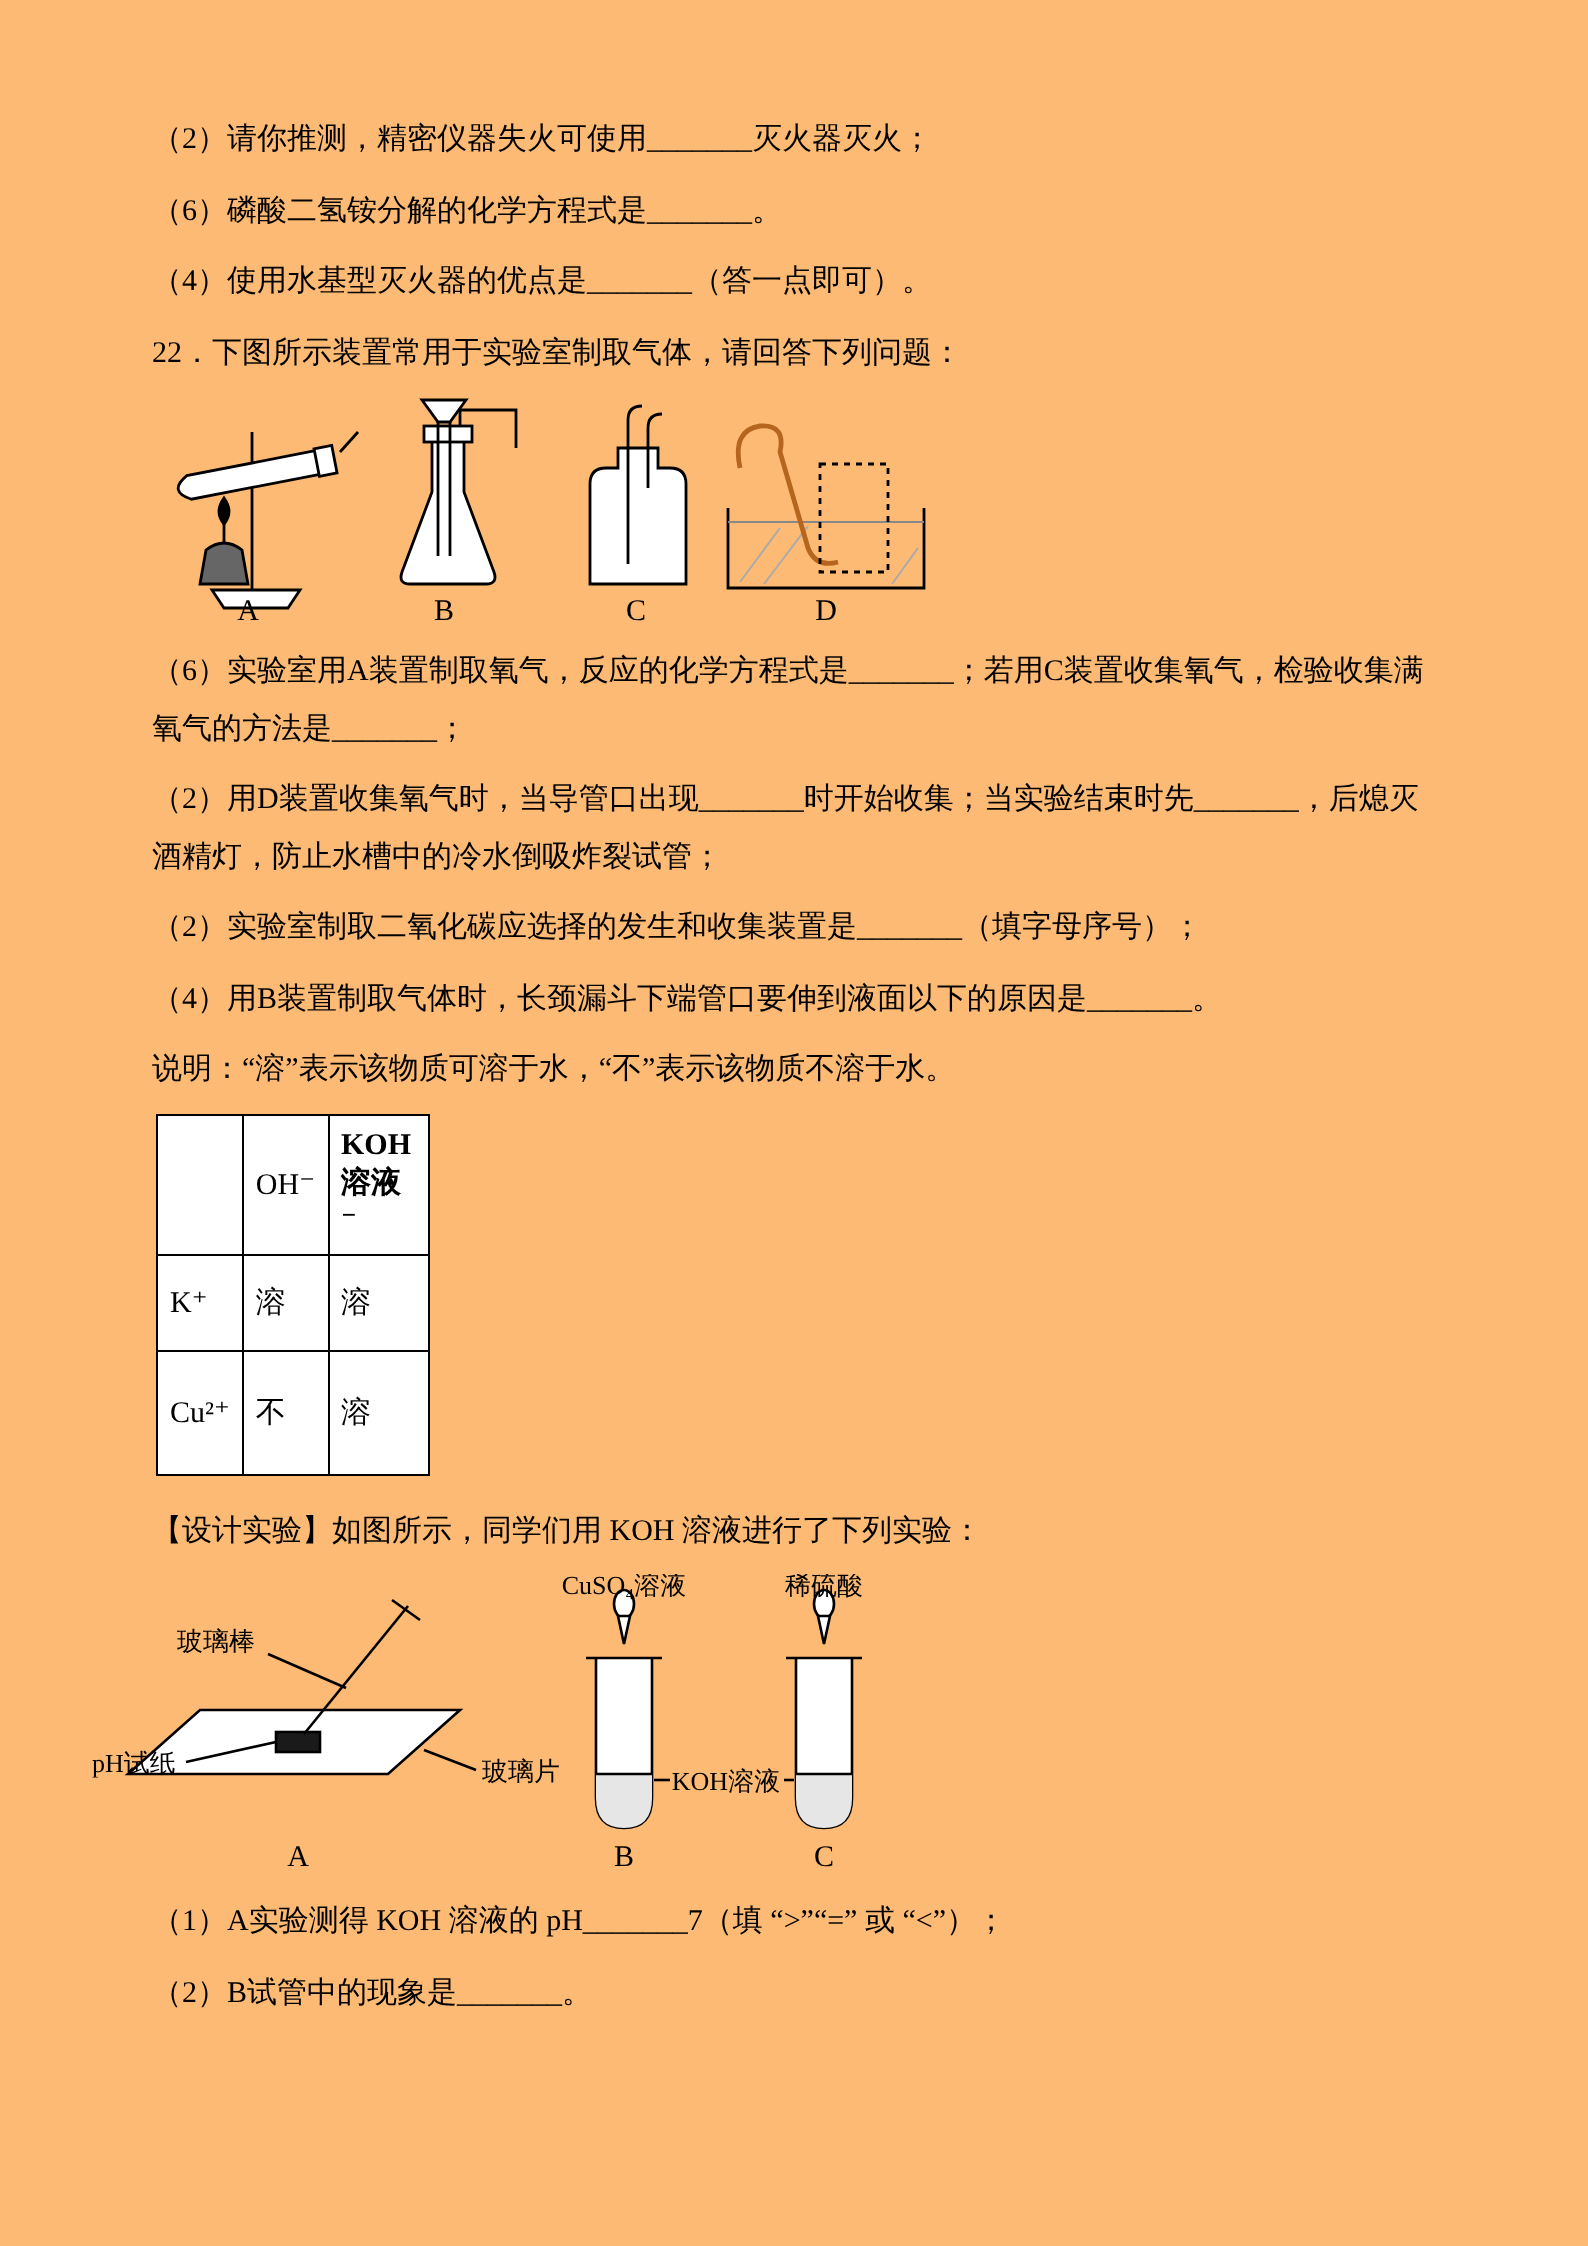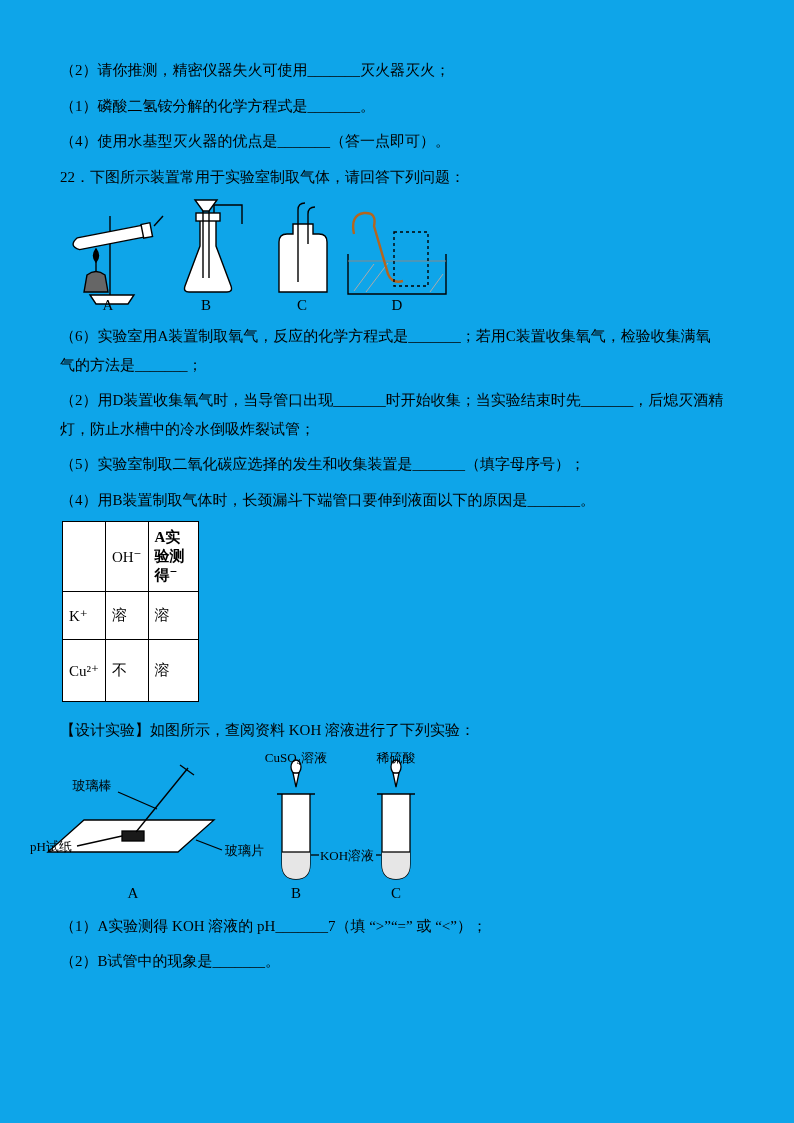--- a/index.html
+++ b/index.html
@@ -1,25 +1,25 @@
 <!DOCTYPE html>
 <html><head>
 <meta charset="utf-8">
 <style>
   * { box-sizing: border-box; }
   html, body { margin: 0; padding: 0; background: #ffffff; }
   .page {
     width: 794px;
     height: 1123px;
     margin: 0 auto;
-    background: #0ea5e9;
+    background: #fdba74;
     color: #000;
     font-family: "Liberation Serif", "DejaVu Serif", serif;
     font-size: 15px;
-    padding: 56px 70px 30px 60px;
+    padding: 56px 70px 30px 76px;
     overflow: hidden;
     position: relative;
   }
   .line {
     margin: 0 0 7px 0;
     line-height: 1.9;
     word-break: break-all;
   }
   .fig {
     display: block;
@@ -50,21 +50,21 @@
       #ffffff 49.5%, #000 49.5%, #000 50.6%, #ffffff 50.6%);
   }
   td.so4 { font-weight: bold; font-size: 17px; }
 </style>
 </head>
 <body>
 
 <div class="page">
 
   <p class="line">（2）请你推测，精密仪器失火可使用_______灭火器灭火；</p>
-  <p class="line">（1）磷酸二氢铵分解的化学方程式是_______。</p>
+  <p class="line">（6）磷酸二氢铵分解的化学方程式是_______。</p>
   <p class="line">（4）使用水基型灭火器的优点是_______（答一点即可）。</p>
 
   <p class="line">22．下图所示装置常用于实验室制取气体，请回答下列问题：</p>
 
   <svg class="fig" width="400" height="116" viewBox="0 0 400 116">
     <g stroke="#000" fill="none" stroke-width="1.4">
 
       <g>
         <path d="M30 97 L74 97 L68 106 L36 106 Z" fill="#ffffff"></path>
         <line x1="50" y1="97" x2="50" y2="18"></line>
@@ -105,45 +105,46 @@
       </g>
     </g>
     <text x="48" y="112" font-size="15" text-anchor="middle">A</text>
     <text x="146" y="112" font-size="15" text-anchor="middle">B</text>
     <text x="242" y="112" font-size="15" text-anchor="middle">C</text>
     <text x="337" y="112" font-size="15" text-anchor="middle">D</text>
   </svg>
 
   <p class="line">（6）实验室用A装置制取氧气，反应的化学方程式是_______；若用C装置收集氧气，检验收集满氧气的方法是_______；</p>
   <p class="line">（2）用D装置收集氧气时，当导管口出现_______时开始收集；当实验结束时先_______，后熄灭酒精灯，防止水槽中的冷水倒吸炸裂试管；</p>
-  <p class="line">（5）实验室制取二氧化碳应选择的发生和收集装置是_______（填字母序号）；</p>
+  <p class="line">（2）实验室制取二氧化碳应选择的发生和收集装置是_______（填字母序号）；</p>
   <p class="line">（4）用B装置制取气体时，长颈漏斗下端管口要伸到液面以下的原因是_______。</p>
 
+  <p class="line">说明：“溶”表示该物质可溶于水，“不”表示该物质不溶于水。</p>
 
   <table class="sol-table">
     <tbody>
         <tr class="r-head">
       <td class="c1 diag"></td>
       <td class="c2">OH⁻</td>
-      <td class="c3 so4">A实验测得⁻</td>
+      <td class="c3 so4">KOH溶液⁻</td>
     </tr>
     <tr class="r-k">
       <td class="c1">K⁺</td>
       <td class="c2">溶</td>
       <td class="c3">溶</td>
     </tr>
     <tr class="r-cu">
       <td class="c1">Cu²⁺</td>
       <td class="c2">不</td>
       <td class="c3">溶</td>
     </tr>
   </tbody>
     </table>
 
-  <p class="line">【设计实验】如图所示，查阅资料 KOH 溶液进行了下列实验：</p>
+  <p class="line">【设计实验】如图所示，同学们用 KOH 溶液进行了下列实验：</p>
 
   <svg class="fig exp-fig" width="430" height="152" viewBox="0 0 430 152">
     <g stroke="#000" fill="none" stroke-width="1.3">
 
       <g>
         <path d="M18 100 L148 100 L184 68 L54 68 Z" fill="#ffffff"></path>
         <rect x="92" y="79" width="22" height="10" fill="#1a1a1a"></rect>
         <line x1="158" y1="16" x2="106" y2="80"></line>
         <line x1="150" y1="13" x2="164" y2="23"></line>
         <line x1="88" y1="40" x2="127" y2="57"></line>

